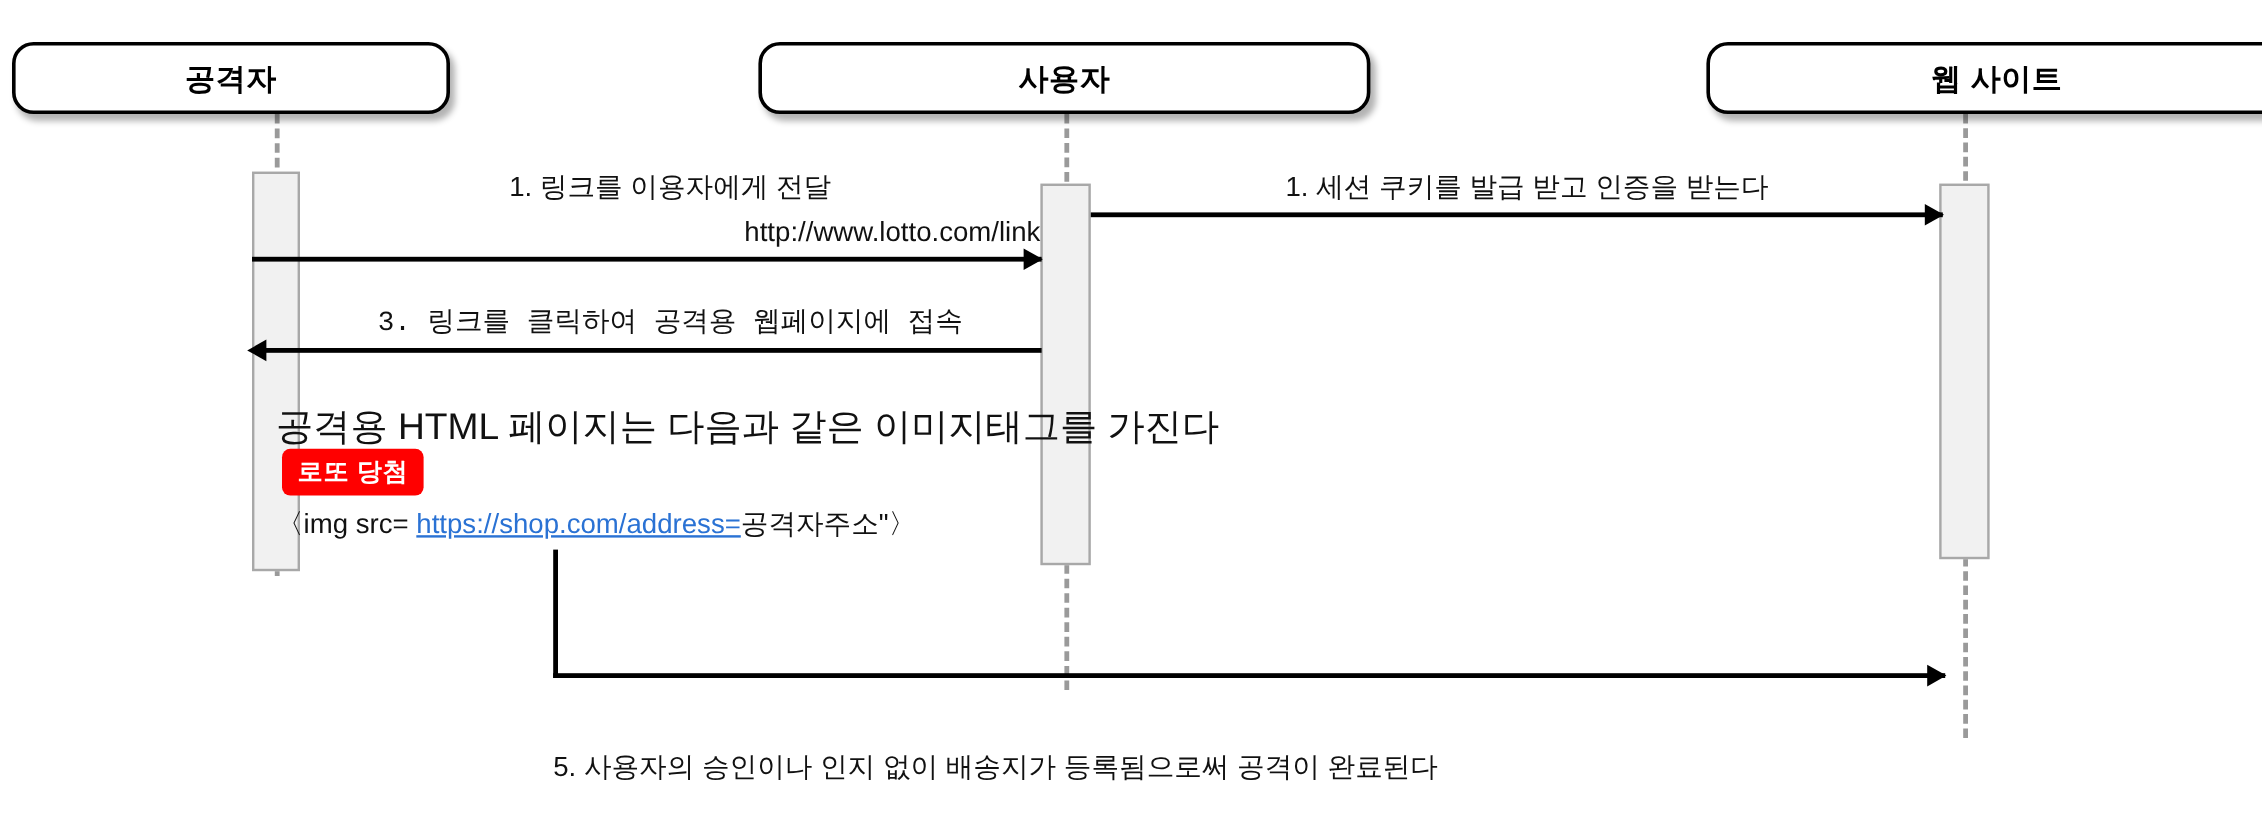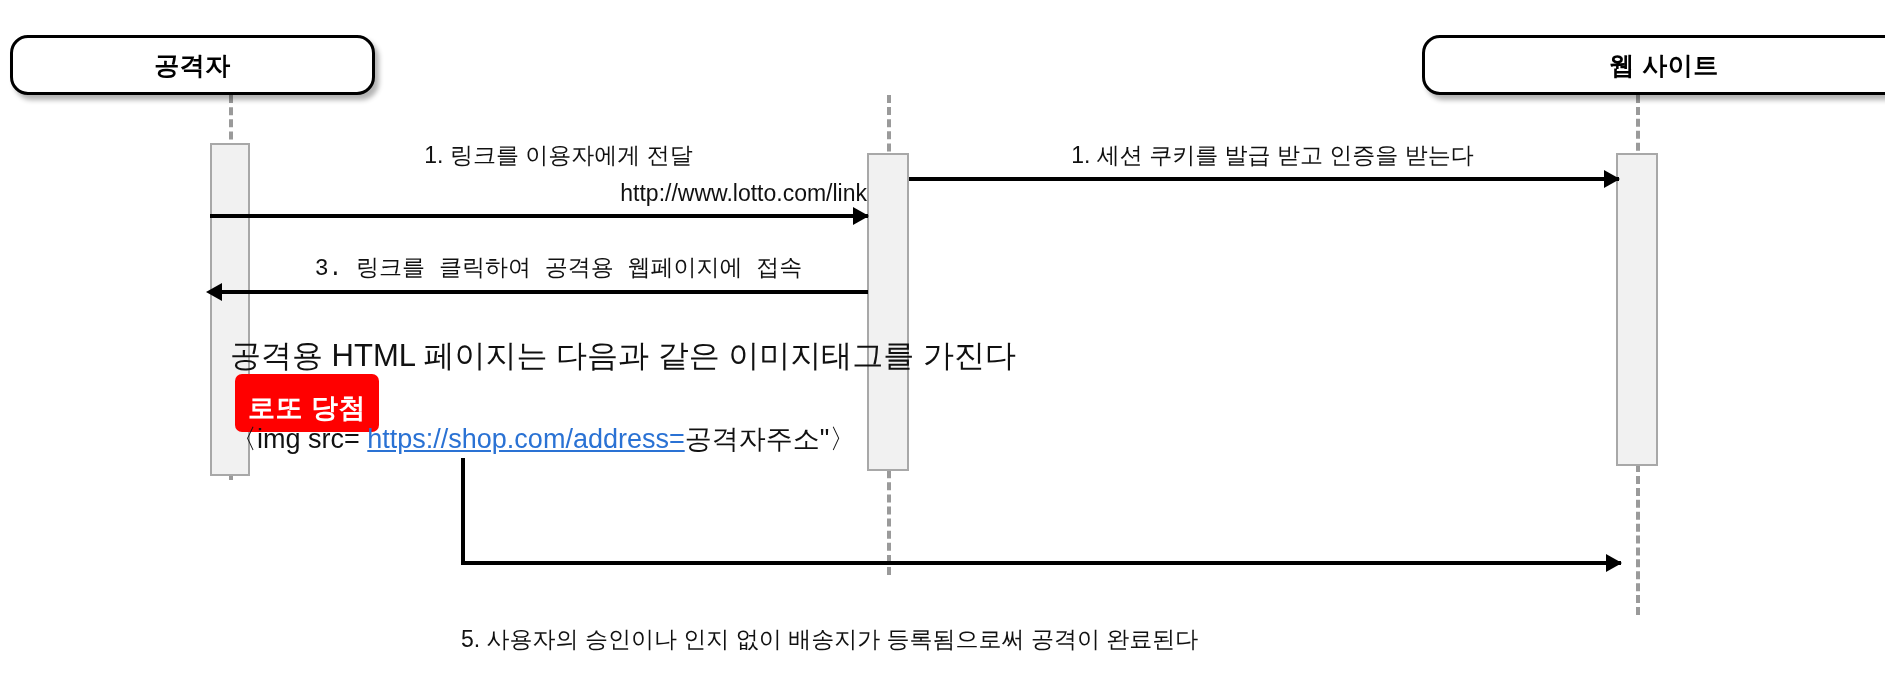--- a/index.html
+++ b/index.html
@@ -98,32 +98,32 @@
     color: #111111;
     white-space: nowrap;
     line-height: 1.3;
   }
 
   
   .badge {
     position: absolute;
     background: #ff0000;
     color: #ffffff;
-    font-size: 27px;
+    font-size: 21px;
     font-weight: bold;
     border-radius: 7px;
-    padding: 16px 13px 6px 13px;
+    padding: 5px 13px 6px 13px;
     white-space: nowrap;
     letter-spacing: 0.5px;
   }
 
   
   .code-line {
     position: absolute;
-    font-size: 27px;
+    font-size: 23px;
     color: #111111;
     white-space: nowrap;
   }
   .code-link {
     color: #2a72d4;
     text-decoration: underline;
   }
 
   
   .bottom-note {
@@ -143,20 +143,23 @@
   <div class="lifeline" style="left:1636px; top:95px; height:520px;"></div>
 
   <div class="activation" style="left:210px; top:143px; width:40px; height:333px;"></div>
   <div class="activation" style="left:867px; top:153px; width:42px; height:318px;"></div>
   <div class="activation" style="left:1616px; top:153px; width:42px; height:313px;"></div>
 
   <div class="actor-box" style="left:10px; top:35px; width:365px; height:60px;">
     <span class="actor-label">공격자</span>
   </div>
 
+  <div class="actor-box" style="left:632px; top:35px; width:510px; height:60px;">
+    <span class="actor-label">사용자</span>
+  </div>
 
   <div class="actor-box" style="left:1422px; top:35px; width:484px; height:60px;">
     <span class="actor-label">웹 사이트</span>
   </div>
 
   <div class="msg-label centered" style="left:909px; top:141px; width:727px;">1. 세션 쿠키를 발급 받고 인증을 받는다</div>
   <div class="arrow-line" style="left:909px; top:177px; width:710px;"></div>
   <div class="arrow-head right" style="left:1604px; top:170px;"></div>
 
   <div class="msg-label centered" style="left:250px; top:141px; width:617px;">1. 링크를 이용자에게 전달</div>

